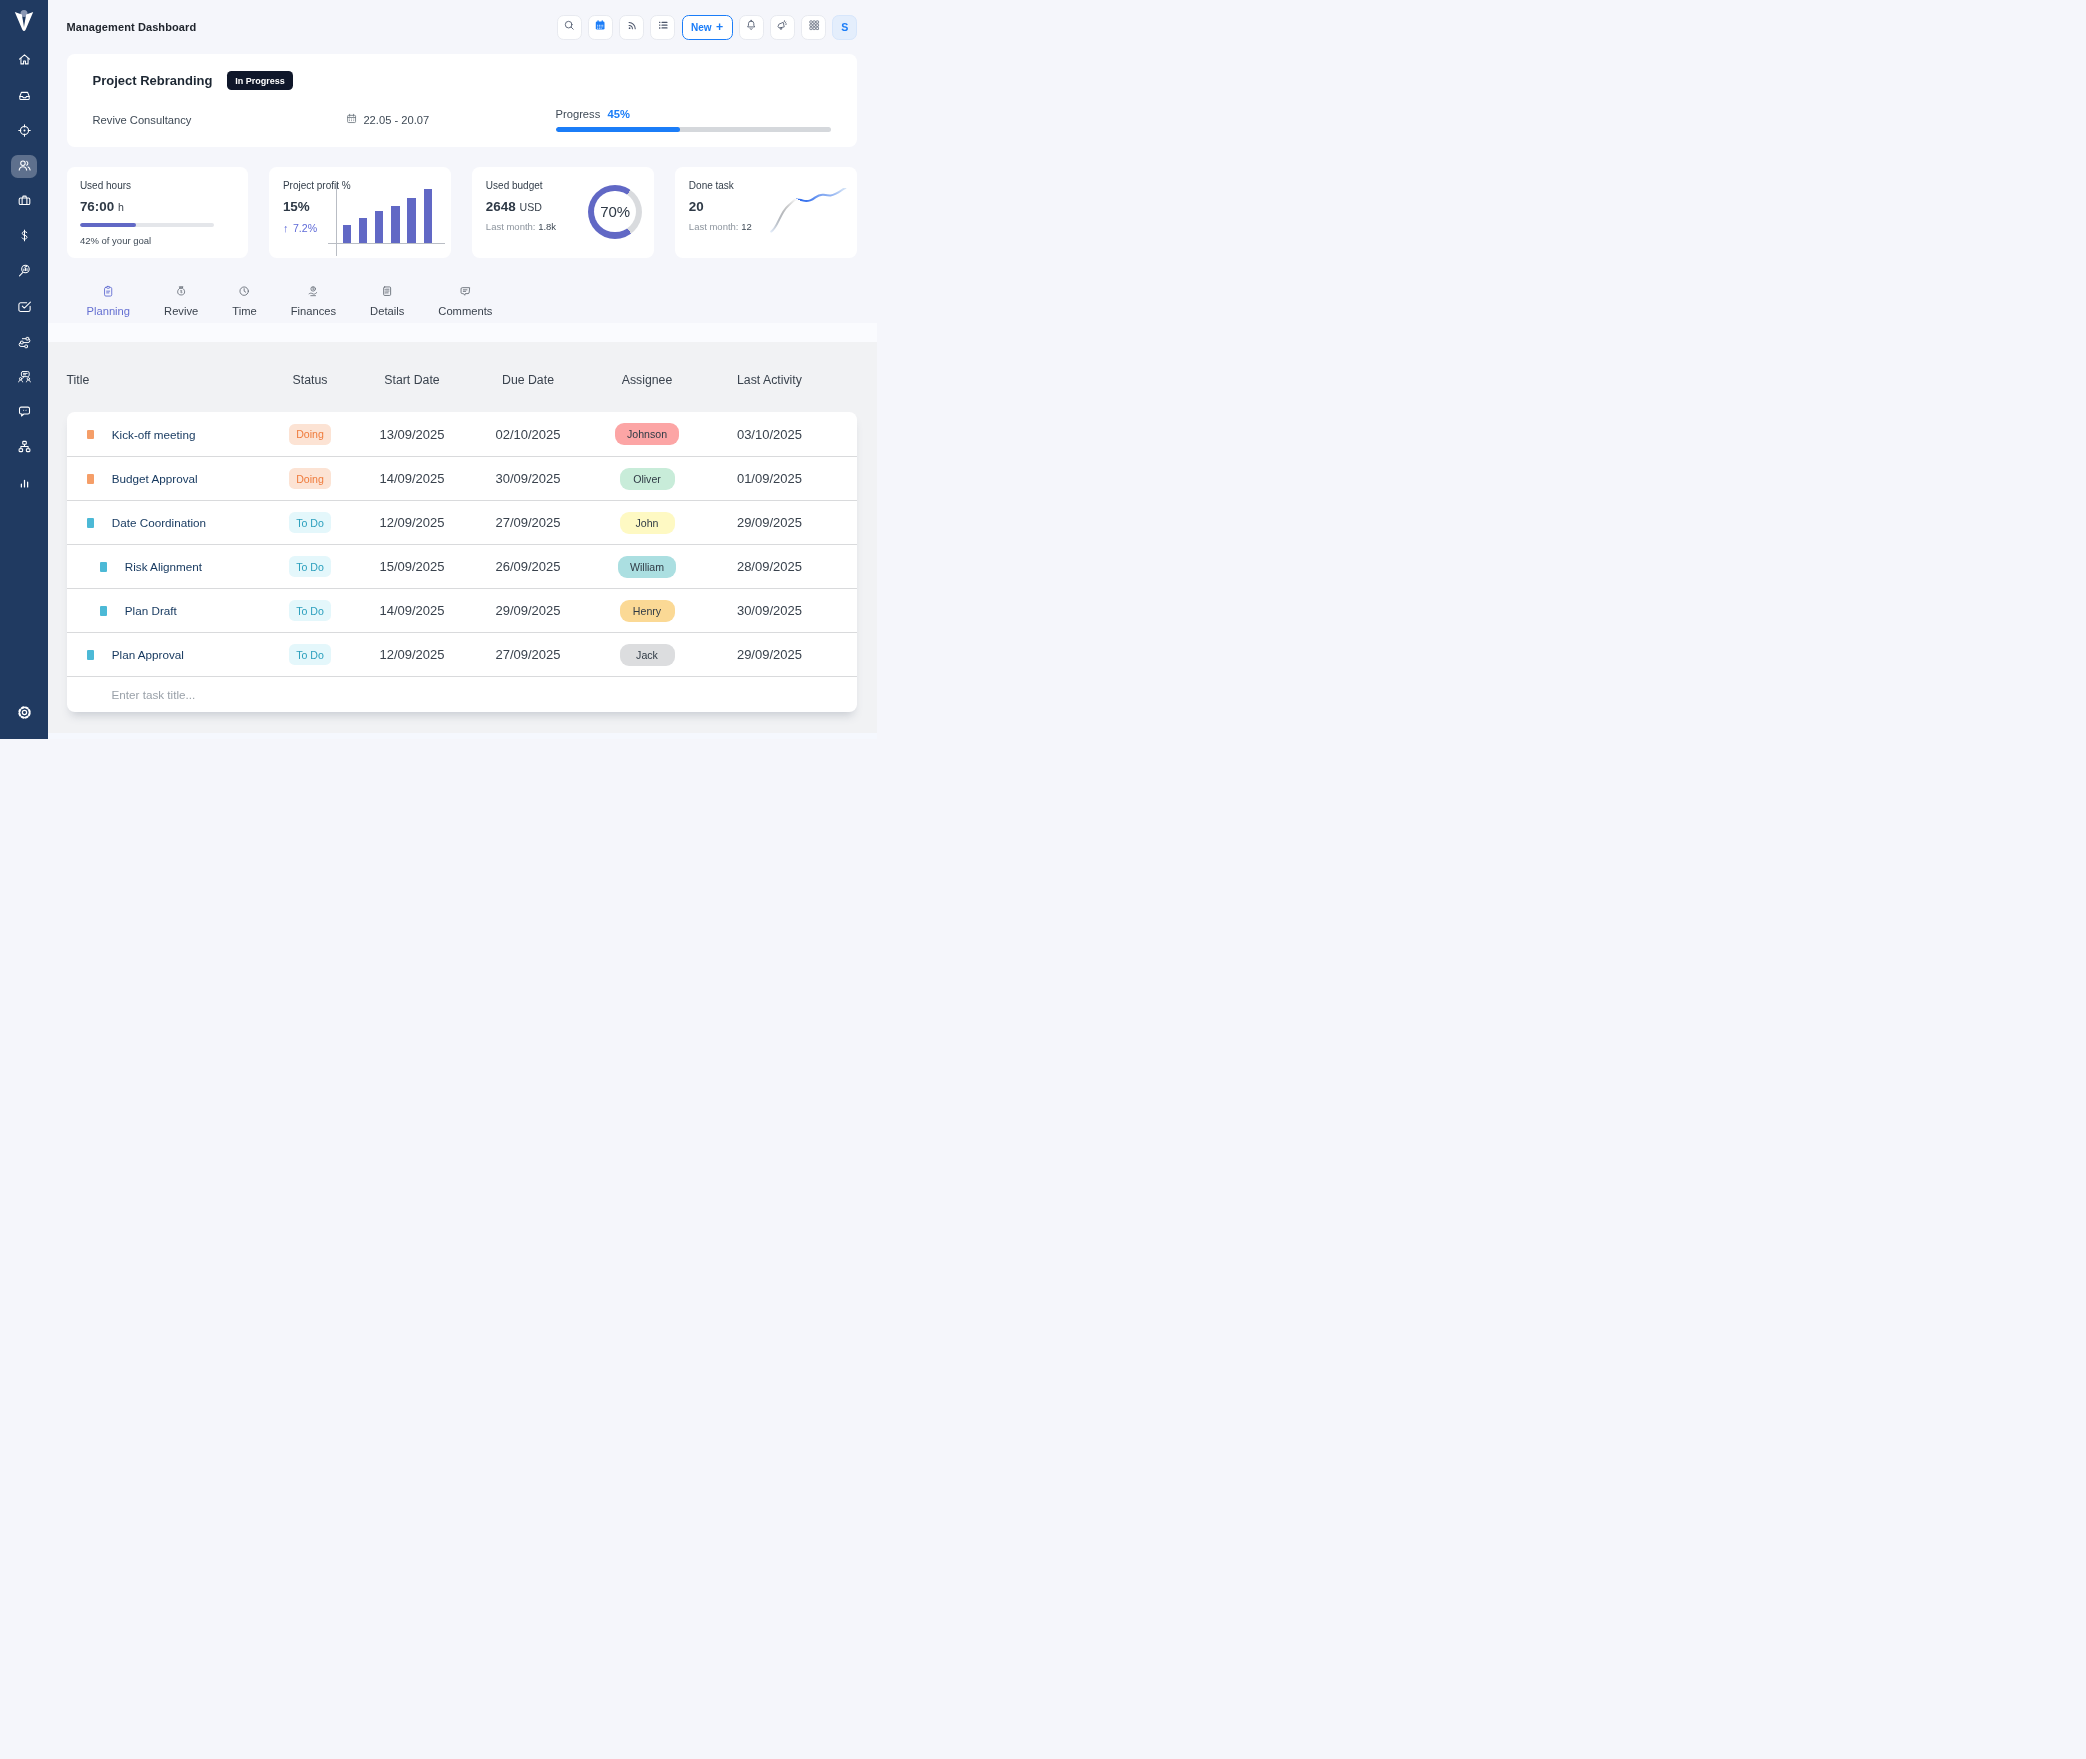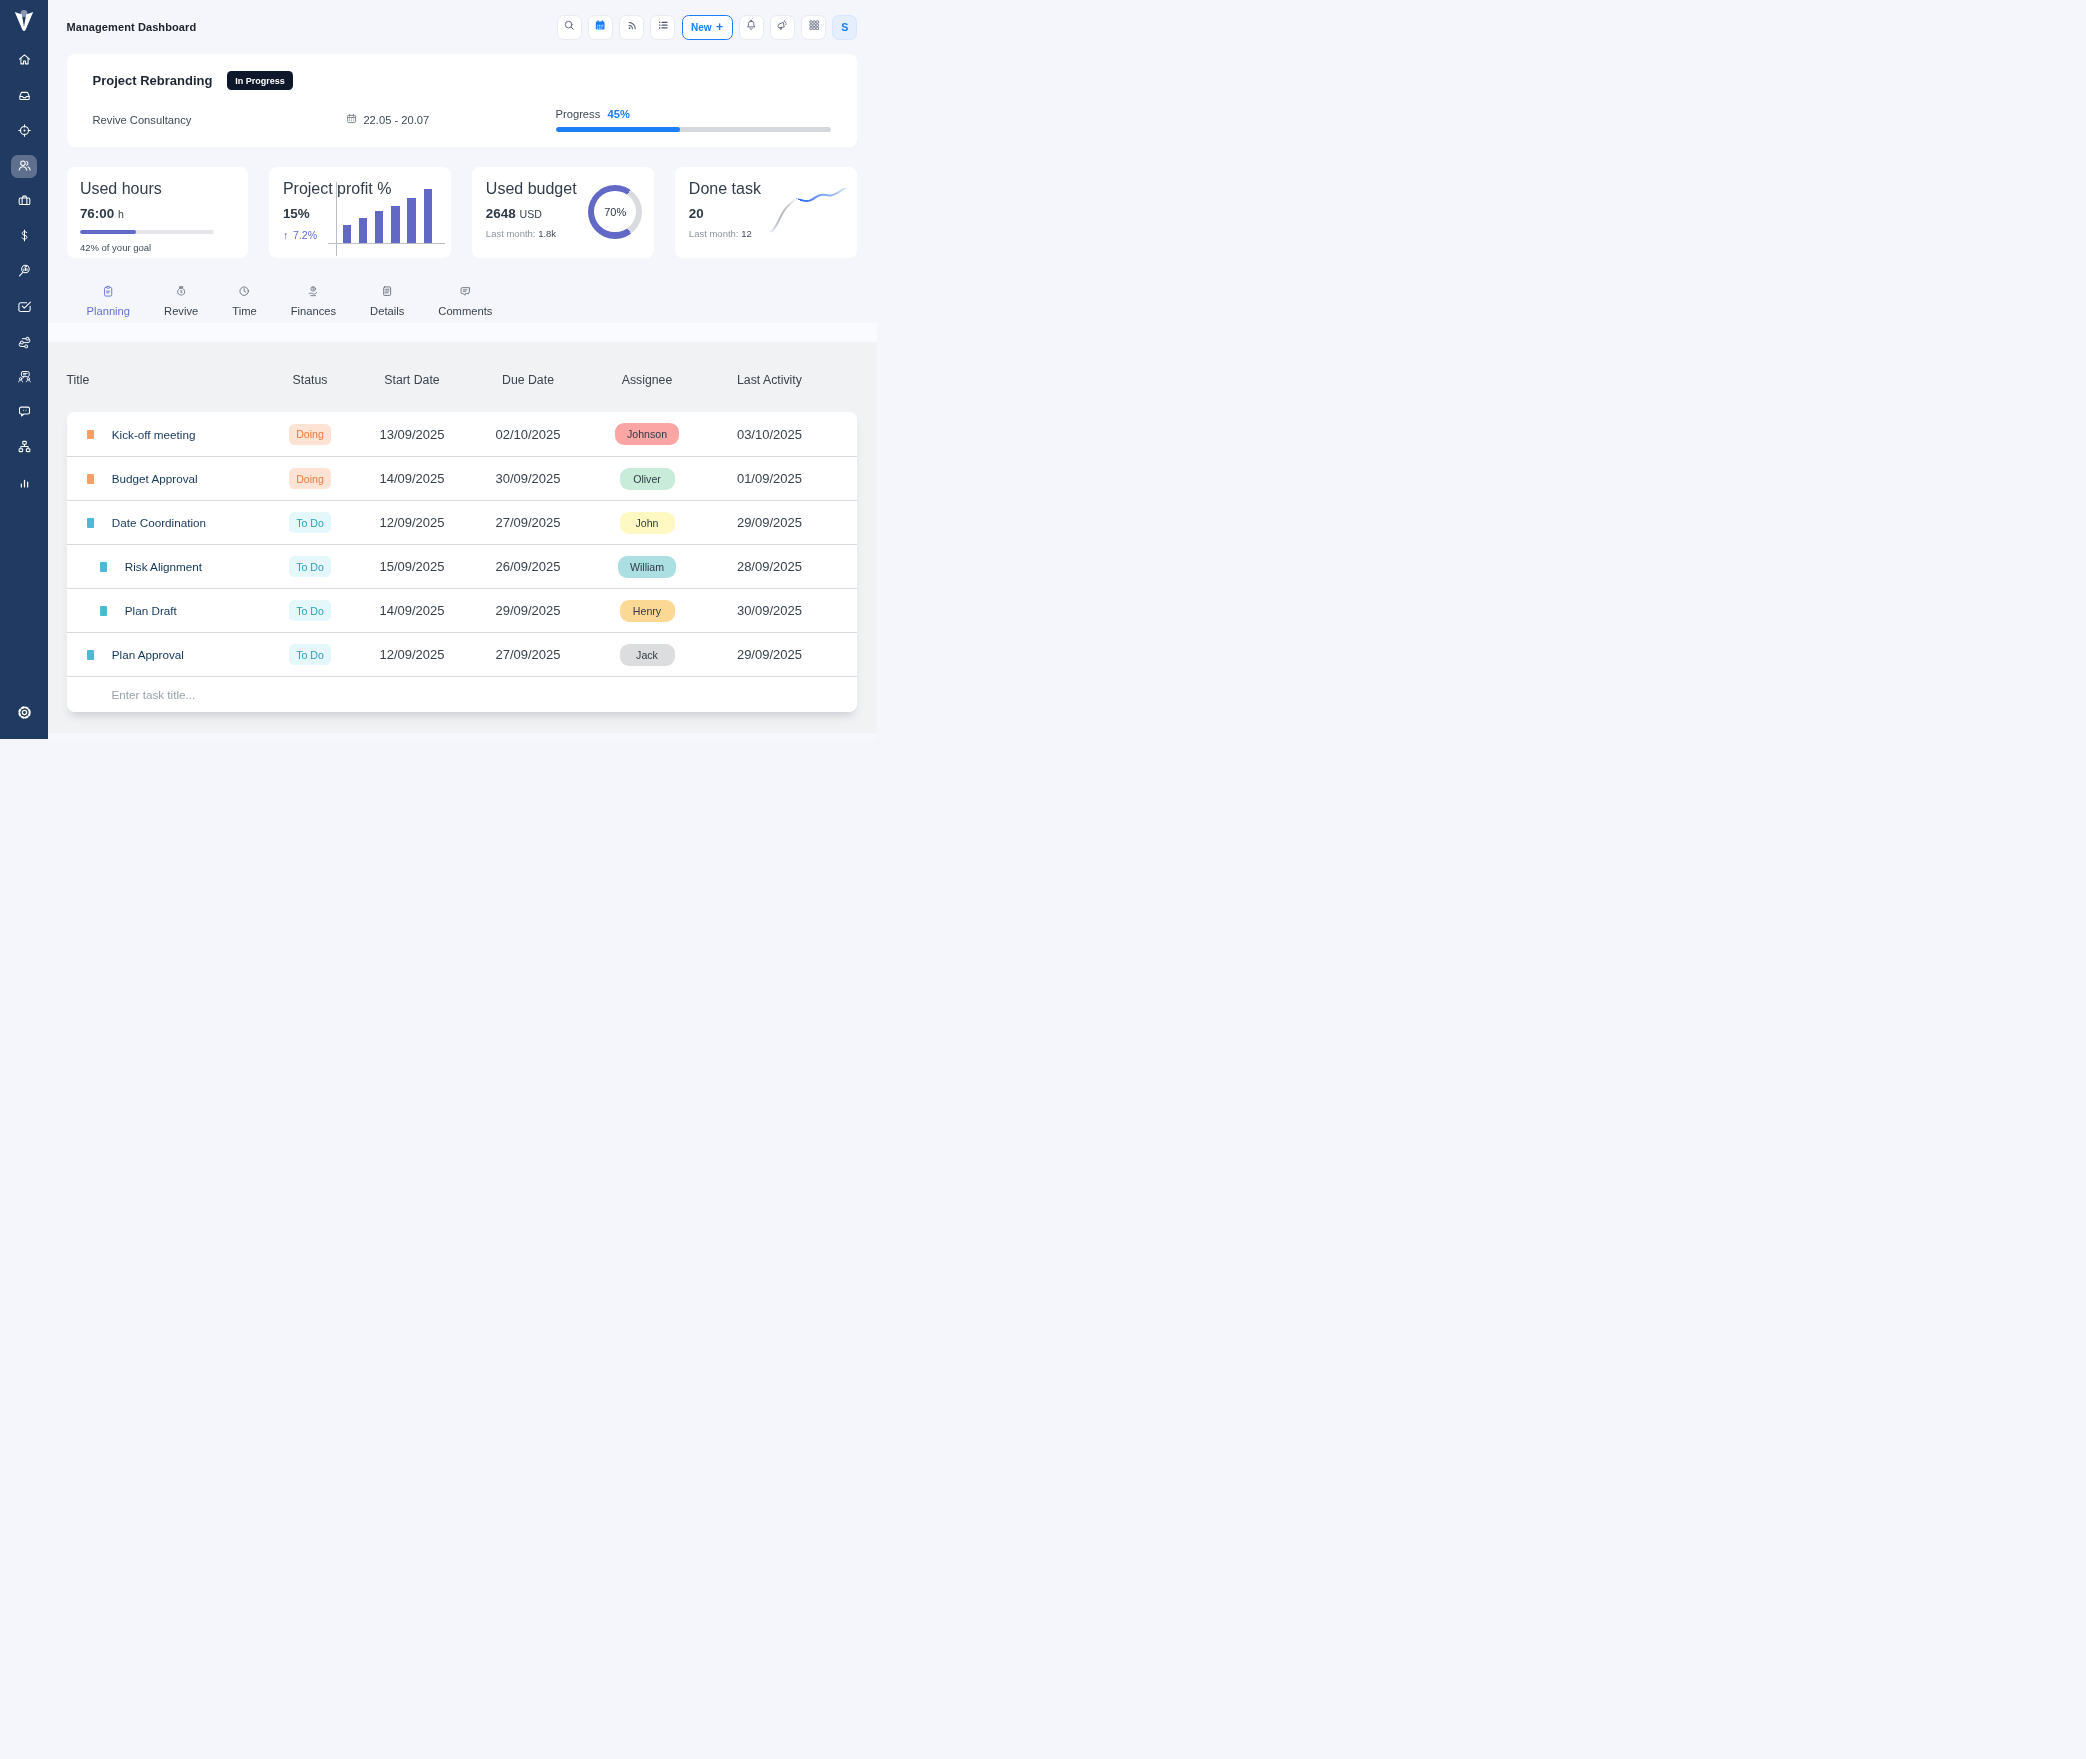--- a/index.html
+++ b/index.html
@@ -45,41 +45,41 @@
   .progress-block { padding-top:1.1px; }
   .progress-labels { display:flex; gap:7.3px; font-size:11.2px; }
   .progress-word { color:#3f4a56; }
   .progress-pct { color:#1b7df8; font-weight:bold; }
   .progress-track { margin-top:7.3px; height:5px; background:#d5d8dc; border-radius:2.8px; overflow:hidden; }
   .progress-fill { height:100%; background:#1b7df8; border-radius:2.8px; }
 
   
   .stats-row { display:flex; gap:21px; margin-top:19.6px; }
   .stat-card { flex:1; height:91px; background:#fff; border-radius:7.8px; padding:13px 13.4px; position:relative; }
-  .stat-title { font-size:16px; color:#323d49; }
+  .stat-title { font-size:10px; color:#323d49; }
   .stat-value-row { margin-top:8.4px; display:flex; align-items:baseline; gap:3.9px; }
   .stat-value { font-size:13.4px; font-weight:bold; color:#2e3946; }
   .stat-suffix { font-size:10.6px; color:#39424d; }
   .stat-sub { margin-top:7.3px; font-size:9.5px; color:#3f4a56; }
   .stat-sub .muted { color:#8d959e; }
   .hours-track { margin-top:9.5px; width:134px; height:3.9px; background:#e4e6ea; border-radius:2.2px; overflow:hidden; }
   .hours-fill { height:100%; background:#6168c5; border-radius:2.2px; }
   .trend-row { margin-top:7.8px; display:flex; align-items:center; gap:4.5px; font-size:10.6px; color:#5f6bd8; }
   .trend-arrow { font-size:11.2px; }
 
   .mini-bar-chart { position:absolute; right:10px; bottom:7.8px; width:100px; height:63px; }
   .mbc-vaxis { position:absolute; left:-5px; top:-4.5px; bottom:-6.7px; width:0.6px; background:#b9bdc4; }
   .mbc-haxis { position:absolute; left:-13.4px; right:-3.4px; bottom:6.7px; height:0.6px; background:#b9bdc4; }
   .mbc-bars { position:absolute; left:1.1px; right:0; bottom:7.3px; height:54px; display:flex; align-items:flex-end; gap:7.8px; }
   .pbar { width:8.4px; background:#6168c5; }
 
   .donut { --p:70; position:absolute; right:12.3px; top:18px; width:54px; height:54px; border-radius:50%;
            background:conic-gradient(from 143deg, #6168c5 0 calc(var(--p)*1%), #d9dbde 0); display:flex; align-items:center; justify-content:center; }
   .donut::before { content:""; position:absolute; inset:6.2px; background:#fff; border-radius:50%; }
-  .donut-label { position:relative; font-size:11px; color:#2e3946; }
+  .donut-label { position:relative; font-size:15px; color:#2e3946; }
 
   .sparkline { position:absolute; right:10px; top:21px; width:78px; height:47px; }
 
   
   .tabs-row { display:flex; gap:34px; margin-top:31px; margin-left:20px; height:24.6px; align-items:center; }
   .tab { display:flex; align-items:center; gap:6.2px; font-size:11.2px; color:#3b434e; cursor:pointer;flex-direction:column; }
   .tab svg { width:12.3px; height:12.3px; color:#59616b; }
   .tab.active { color:#6570d2; }
   .tab.active svg { color:#6570d2; }
 

